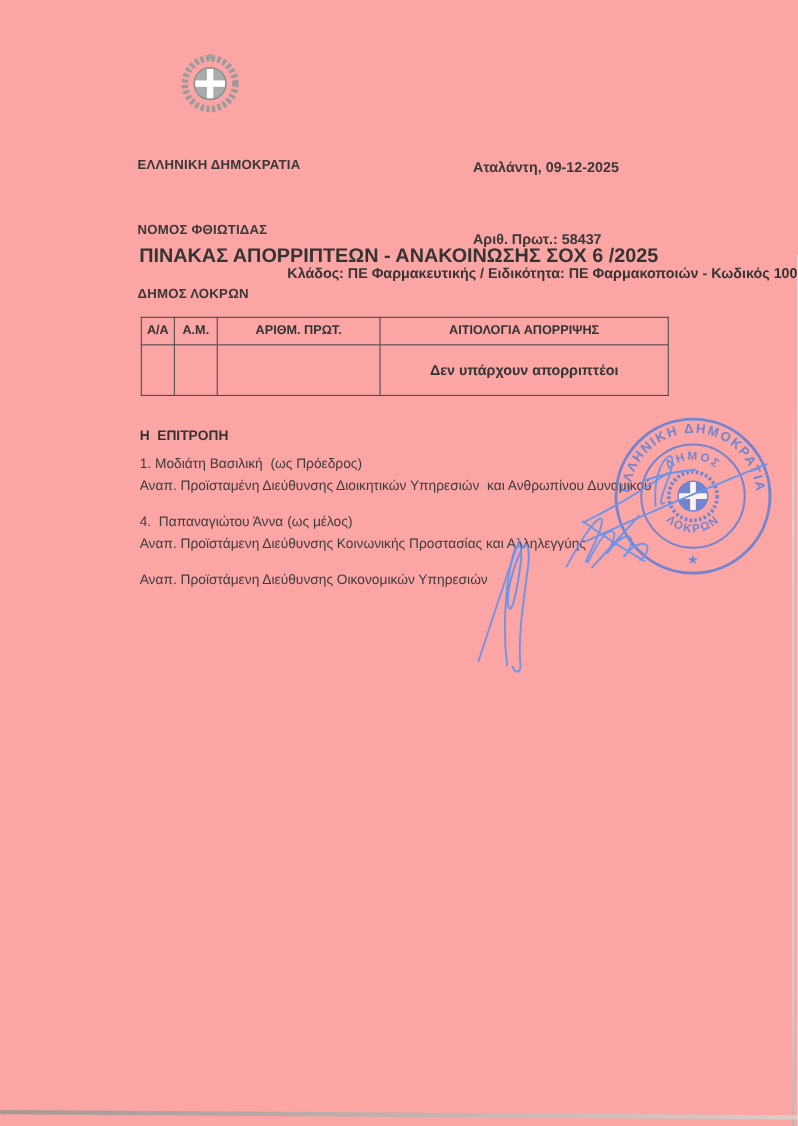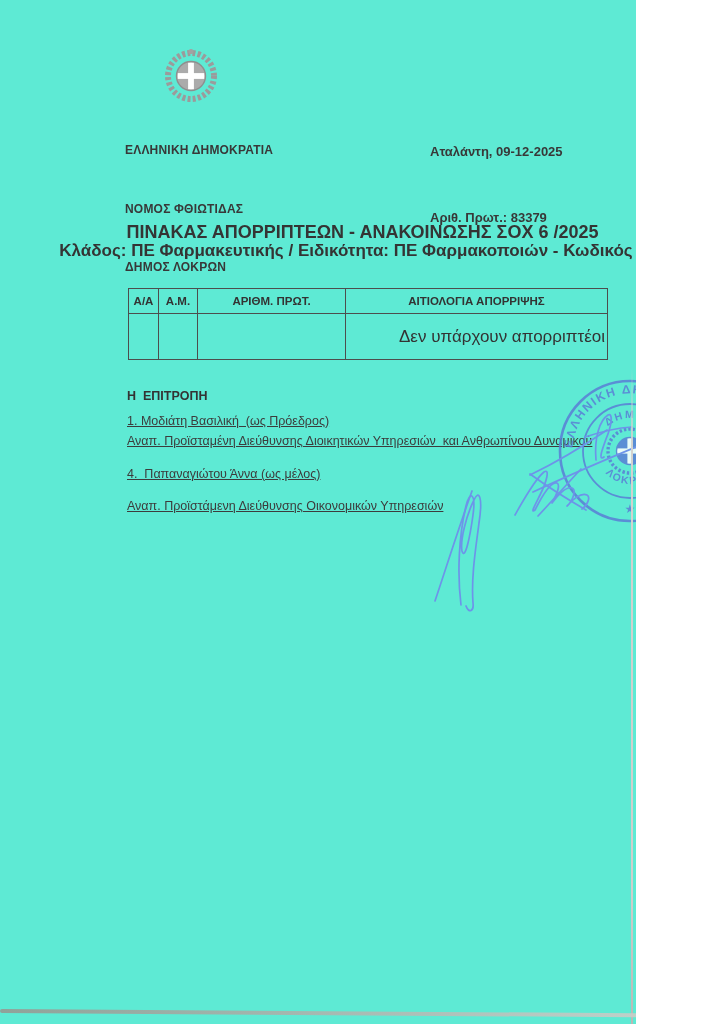--- a/index.html
+++ b/index.html
@@ -1,19 +1,19 @@
 <!DOCTYPE html>
 <html lang="el"><head>
 <meta charset="utf-8">
 <style>
   html,body{margin:0;padding:0;background:#ffffff;}
   .page{
     position:relative;
-    width:636px;height:1024px;
-    background:#5eead4;
+    width:725px;height:1024px;
+    background:#fca5a5;
     overflow:hidden;
     font-family:"Liberation Sans", sans-serif;
     color:#3a3a3a;
   }
   
   .emblem-top{position:absolute;left:160px;top:44px;width:62px;height:60px;}
   .org-block{
     position:absolute;left:125px;top:102px;
     font-size:12px;font-weight:bold;line-height:19.5px;color:#383838;
     letter-spacing:.2px;white-space:pre;
@@ -24,43 +24,43 @@
     white-space:pre;
   }
   
   .title-block{
     position:absolute;left:0;top:182px;width:725px;
     text-align:center;font-weight:bold;color:#343434;
     font-size:18px;line-height:20px;white-space:pre;
   }
   .subtitle{
     position:absolute;left:0;top:241px;width:725px;
-    text-align:center;font-weight:bold;color:#343434;
-    font-size:17px;white-space:pre;
+    text-align:right;font-weight:bold;color:#343434;
+    font-size:13px;white-space:pre;
   }
   
   .reject-table{
     position:absolute;left:128px;top:288px;
     border-collapse:collapse;table-layout:fixed;width:479px;
   }
   .reject-table th,.reject-table td{
     border:1.6px solid #4d4d4d;
     font-size:11.5px;color:#333;
     text-align:center;vertical-align:middle;
     padding:0 2px;overflow:hidden;white-space:nowrap;
   }
   .reject-table th{height:24px;font-weight:bold;}
-  .reject-table td{height:45px;font-size:17px;font-weight:normal;text-align:right;}
+  .reject-table td{height:45px;font-size:13px;font-weight:bold;}
   
   .committee{
     position:absolute;left:127px;top:386px;width:490px;
     font-size:12.5px;line-height:20.5px;color:#3c3c3c;
   }
   .committee .heading{font-weight:bold;font-size:12.5px;color:#333;white-space:pre;margin-bottom:4px;}
-  .committee .member{margin-top:0;text-decoration:underline;}
+  .committee .member{margin-top:0;}
   .committee .member + .member{margin-top:12px;}
   .committee .line{white-space:pre;}
   
   .stamp{position:absolute;left:557px;top:378px;width:146px;height:146px;opacity:.85;}
   .signatures{position:absolute;left:420px;top:375px;width:305px;height:245px;}
   
   .scan-edge-right{
     position:absolute;right:3px;top:368px;width:2px;height:656px;
     background:linear-gradient(to bottom,rgba(190,190,186,0),#d3d3cf 12%,#cfcfcb 80%,#b9b9b5);
   }
@@ -86,21 +86,21 @@
   </svg>
 
   <div class="org-block">
     <div>ΕΛΛΗΝΙΚΗ ΔΗΜΟΚΡΑΤΙΑ</div>
     <div>ΝΟΜΟΣ ΦΘΙΩΤΙΔΑΣ</div>
     <div>ΔΗΜΟΣ ΛΟΚΡΩΝ</div>
   </div>
 
   <div class="date-block">
     <div>Αταλάντη, 09-12-2025</div>
-    <div>Αριθ. Πρωτ.: 83379</div>
+    <div>Αριθ. Πρωτ.: 58437</div>
   </div>
 
   <div class="title-block">
     <div>ΠΙΝΑΚΑΣ ΑΠΟΡΡΙΠΤΕΩΝ - ΑΝΑΚΟΙΝΩΣΗΣ ΣΟΧ 6 /2025</div>
   </div>
   <div class="subtitle">Κλάδος: ΠΕ Φαρμακευτικής / Ειδικότητα: ΠΕ Φαρμακοποιών - Κωδικός 100</div>
 
   <table class="reject-table">
     <colgroup>
       <col style="width:30px">
@@ -127,20 +127,21 @@
   </table>
 
   <div class="committee">
     <div class="heading">Η  ΕΠΙΤΡΟΠΗ</div>
     <div class="member">
       <div class="line">1. Μοδιάτη Βασιλική  (ως Πρόεδρος)</div>
       <div class="line">Αναπ. Προϊσταμένη Διεύθυνσης Διοικητικών Υπηρεσιών  και Ανθρωπίνου Δυναμικού</div>
     </div>
     <div class="member">
       <div class="line">4.  Παπαναγιώτου Άννα (ως μέλος)</div>
+      <div class="line">Αναπ. Προϊστάμενη Διεύθυνσης Κοινωνικής Προστασίας και Αλληλεγγύης</div>
     </div>
     <div class="member">
       <div class="line">Αναπ. Προϊστάμενη Διεύθυνσης Οικονομικών Υπηρεσιών</div>
     </div>
   </div>
 
   <svg class="stamp" viewBox="0 0 146 146">
     <defs>
       <path id="ringTextPath" d="M 27.7 108.4 A 57.5 57.5 0 1 1 118.3 108.4" fill="none"></path>
       <path id="innerTopPath" d="M 46 54.1 A 33 33 0 0 1 100 54.1" fill="none"></path>

